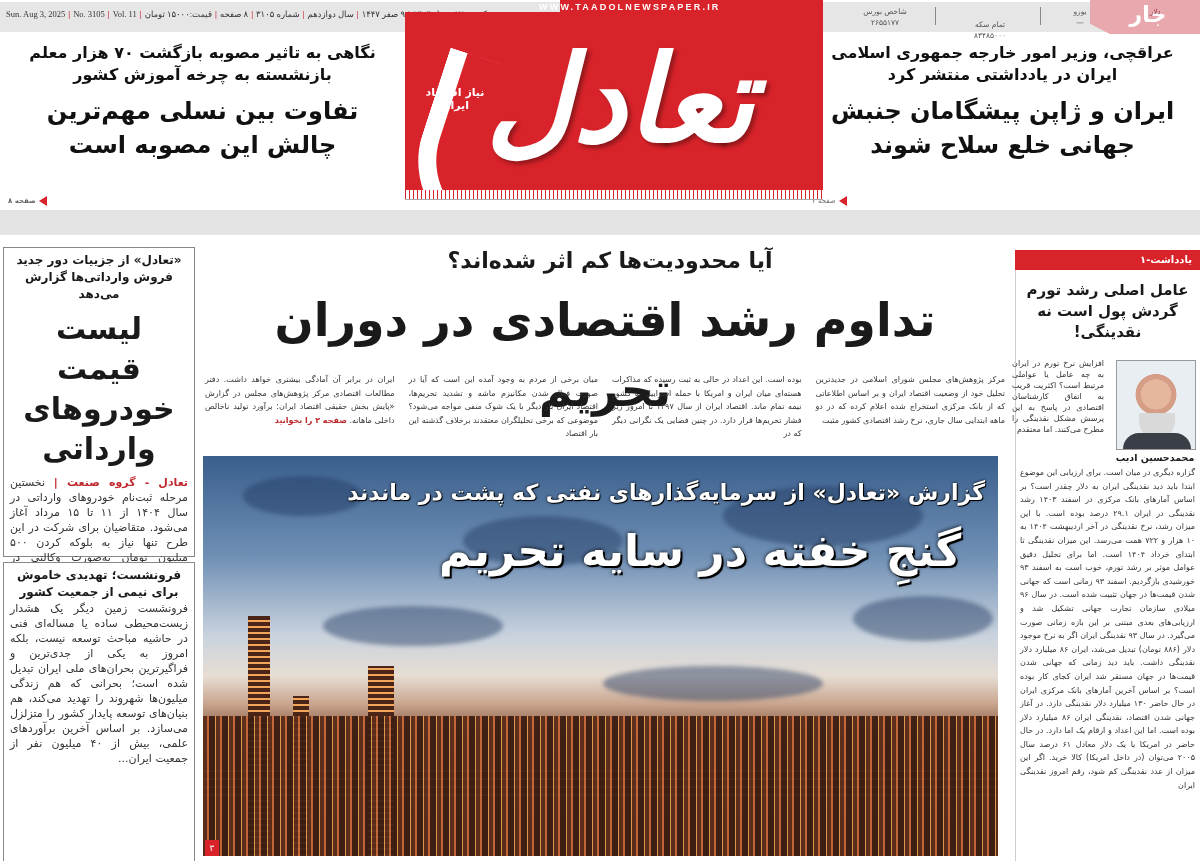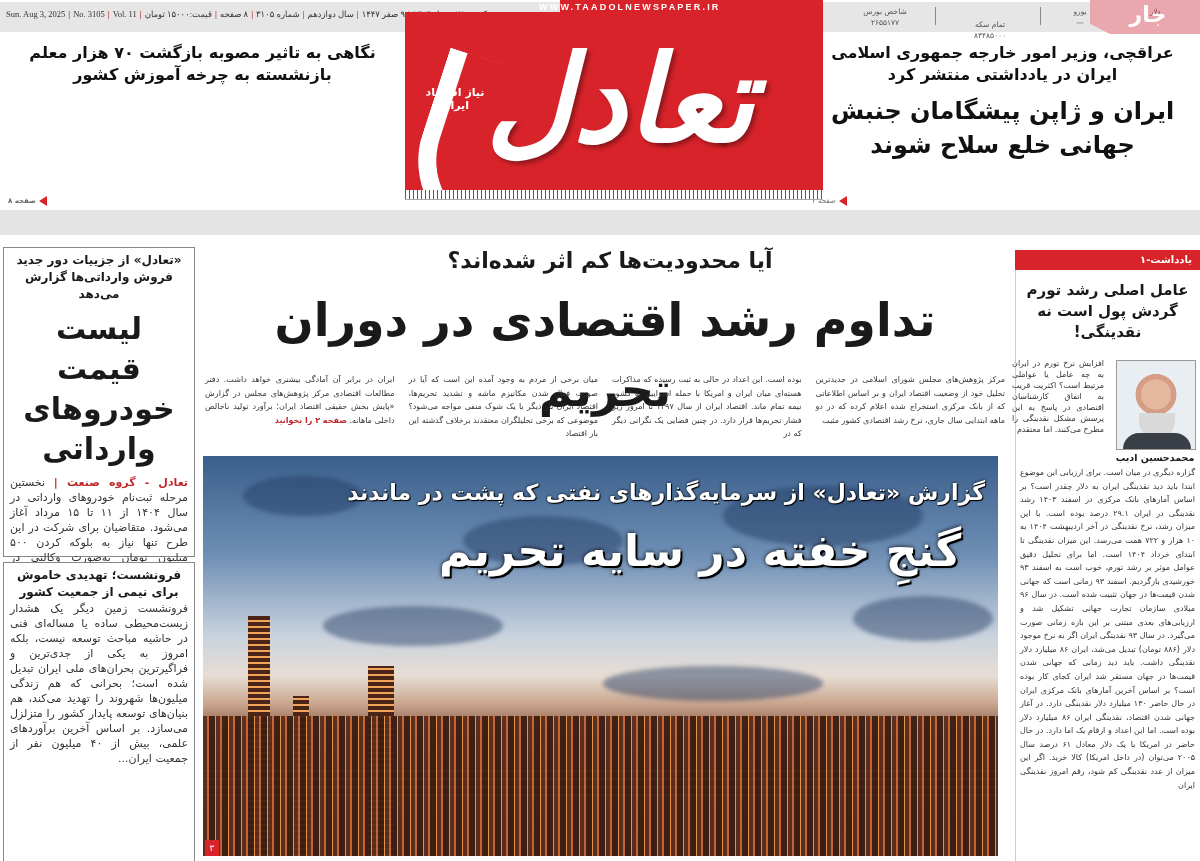--- a/index.html
+++ b/index.html
@@ -100,20 +100,21 @@
 
 <div class="url-bg"></div>
 <div class="url">WWW.TAADOLNEWSPAPER.IR</div>
 <div class="masthead"></div>
 <div class="logo-swoosh"></div>
 <div class="logo">تعادل</div>
 <div class="tagline">نیاز اقتصاد ایران</div>
 
 <div class="teaser" style="left:10px; top:42px; width:385px;">
   <div class="kicker">نگاهی به تاثیر مصوبه بازگشت ۷۰ هزار معلم بازنشسته به چرخه آموزش کشور</div>
+  <div class="head">تفاوت بین نسلی مهم‌ترین چالش این مصوبه است</div>
 </div>
 <div class="pageref" style="left:8px; top:196px;font-weight:bold;">
   <span class="tri" style="transform:scaleX(-1)"></span>
   <span>صفحه ۸</span>
 </div>
 
 <div class="teaser" style="left:810px; top:42px; width:385px;">
   <div class="kicker">عراقچی، وزیر امور خارجه جمهوری اسلامی ایران در یادداشتی منتشر کرد</div>
   <div class="head">ایران و ژاپن پیشگامان جنبش جهانی خلع سلاح شوند</div>
 </div>

